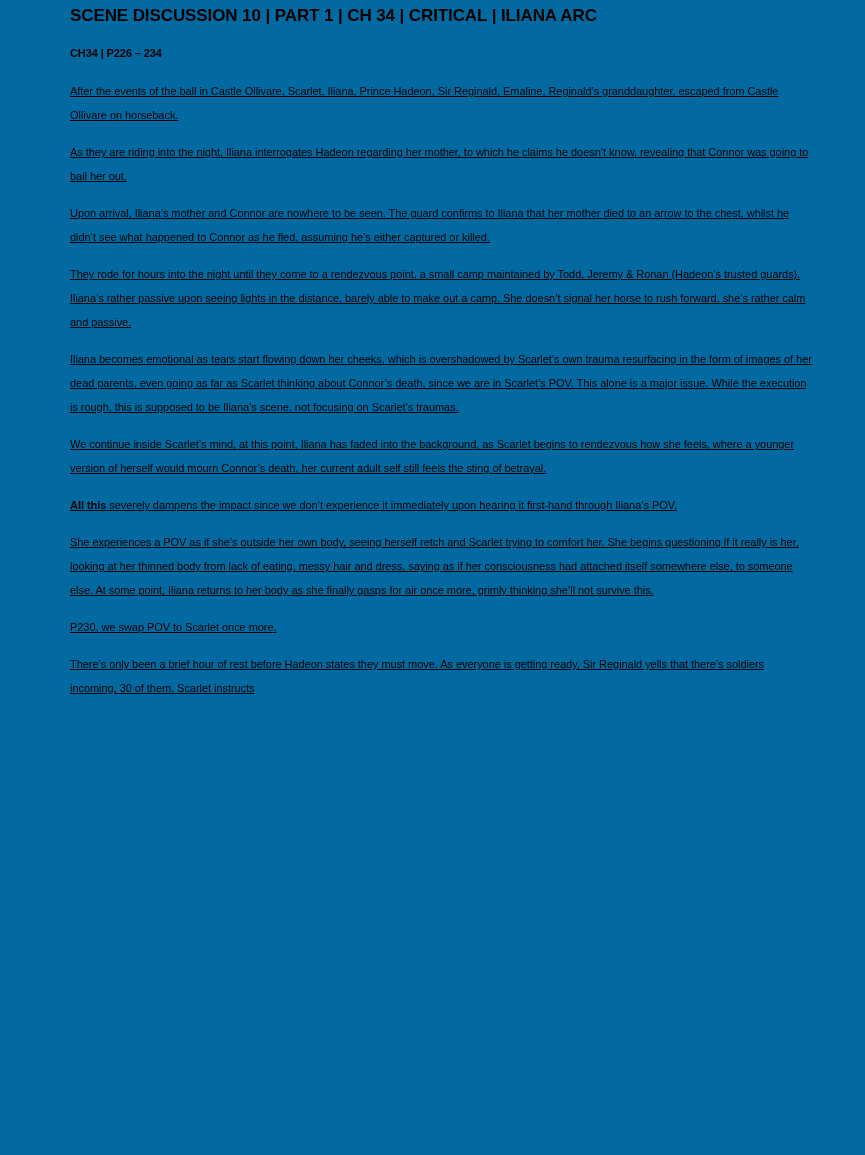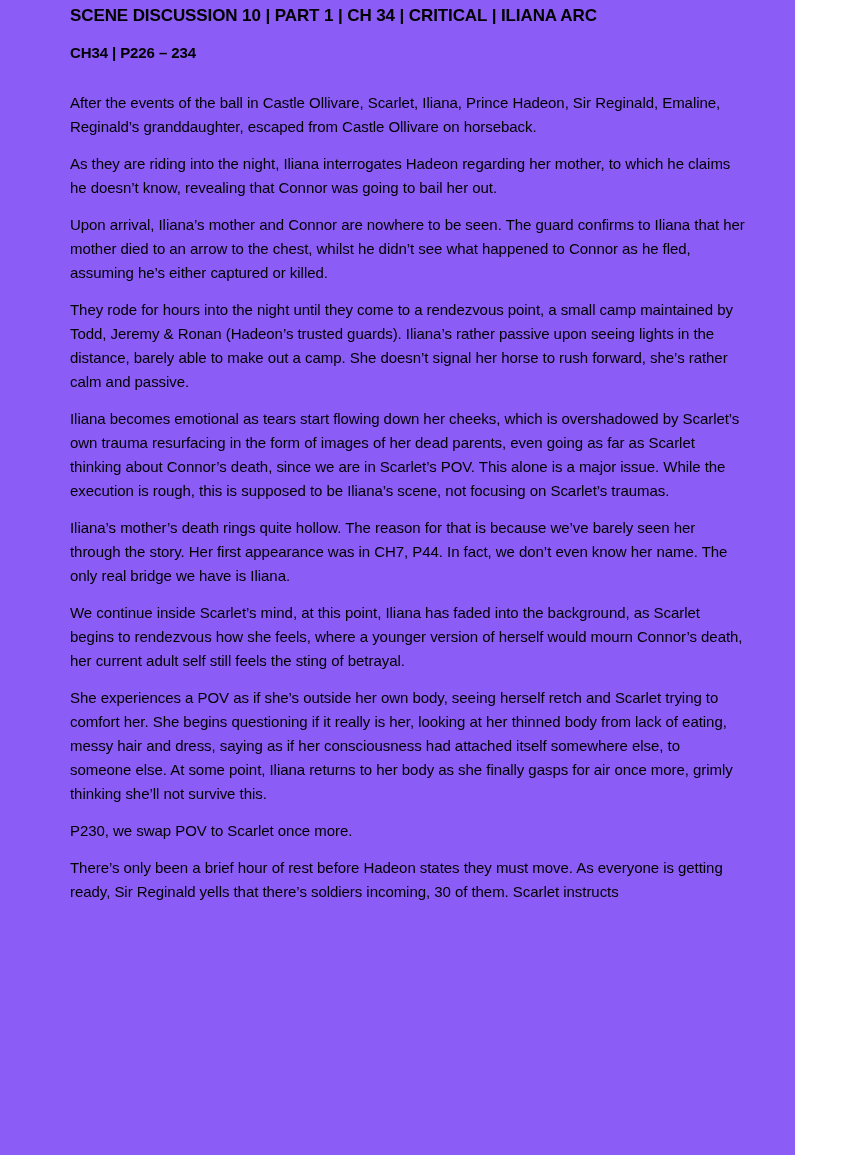--- a/index.html
+++ b/index.html
@@ -1,67 +1,68 @@
 <!DOCTYPE html>
 <html><head>
 <meta charset="utf-8">
 <style>
   html, body {
     margin: 0;
     padding: 0;
     background: #ffffff;
   }
   .page {
-    width: 795px;
+    width: 865px;
     height: 1155px;
     box-sizing: border-box;
     padding: 4px 50px 0 70px;
     overflow: hidden;
-    background: #8b5cf6;
+    background: #0369a1;
     color: #000000;
     font-family: "Liberation Sans", "DejaVu Sans", sans-serif;
   }
   .doc-title {
     font-size: 17px;
     font-weight: 700;
     line-height: 24px;
     margin: 0 0 13px 0;
     letter-spacing: -0.1px;
   }
   .doc-subtitle {
-    font-size: 15px;
+    font-size: 11px;
     font-weight: 700;
     line-height: 24px;
-    margin: 0 0 26px 0;
+    margin: 0 0 14px 0;
     letter-spacing: -0.1px;
   }
   .doc-body p {
-    font-size: 15px;
+    font-size: 11px;
     font-weight: 400;
     line-height: 24px;
     margin: 0 0 13px 0;
     max-width: 742px;
     letter-spacing: -0.05px;
+    text-decoration: underline;
   }
   .lead-underline {
     font-weight: 700;
     text-decoration: underline;
   }
 </style>
 </head>
 <body>
 
 <div class="page">
   <h1 class="doc-title">SCENE DISCUSSION 10 | PART 1 | CH 34 | CRITICAL | ILIANA ARC</h1>
   <h2 class="doc-subtitle">CH34 | P226 – 234</h2>
   <div class="doc-body">
       <p>After the events of the ball in Castle Ollivare, Scarlet, Iliana, Prince Hadeon, Sir Reginald, Emaline, Reginald’s granddaughter, escaped from Castle Ollivare on horseback.</p>
       <p>As they are riding into the night, Iliana interrogates Hadeon regarding her mother, to which he claims he doesn’t know, revealing that Connor was going to bail her out.</p>
       <p>Upon arrival, Iliana’s mother and Connor are nowhere to be seen. The guard confirms to Iliana that her mother died to an arrow to the chest, whilst he didn’t see what happened to Connor as he fled, assuming he’s either captured or killed.</p>
       <p>They rode for hours into the night until they come to a rendezvous point, a small camp maintained by Todd, Jeremy &amp; Ronan (Hadeon’s trusted guards). Iliana’s rather passive upon seeing lights in the distance, barely able to make out a camp. She doesn’t signal her horse to rush forward, she’s rather calm and passive.</p>
       <p>Iliana becomes emotional as tears start flowing down her cheeks, which is overshadowed by Scarlet’s own trauma resurfacing in the form of images of her dead parents, even going as far as Scarlet thinking about Connor’s death, since we are in Scarlet’s POV. This alone is a major issue. While the execution is rough, this is supposed to be Iliana’s scene, not focusing on Scarlet’s traumas.</p>
-      <p>Iliana’s mother’s death rings quite hollow. The reason for that is because we’ve barely seen her through the story. Her first appearance was in CH7, P44. In fact, we don’t even know her name. The only real bridge we have is Iliana.</p>
       <p>We continue inside Scarlet’s mind, at this point, Iliana has faded into the background, as Scarlet begins to rendezvous how she feels, where a younger version of herself would mourn Connor’s death, her current adult self still feels the sting of betrayal.</p>
+      <p><span class="lead-underline">All this</span> severely dampens the impact since we don’t experience it immediately upon hearing it first-hand through Iliana’s POV.</p>
       <p>She experiences a POV as if she’s outside her own body, seeing herself retch and Scarlet trying to comfort her. She begins questioning if it really is her, looking at her thinned body from lack of eating, messy hair and dress, saying as if her consciousness had attached itself somewhere else, to someone else. At some point, Iliana returns to her body as she finally gasps for air once more, grimly thinking she’ll not survive this.</p>
       <p>P230, we swap POV to Scarlet once more.</p>
       <p>There’s only been a brief hour of rest before Hadeon states they must move. As everyone is getting ready, Sir Reginald yells that there’s soldiers incoming, 30 of them. Scarlet instructs</p>
     </div>
 </div>
 
 </body></html>

